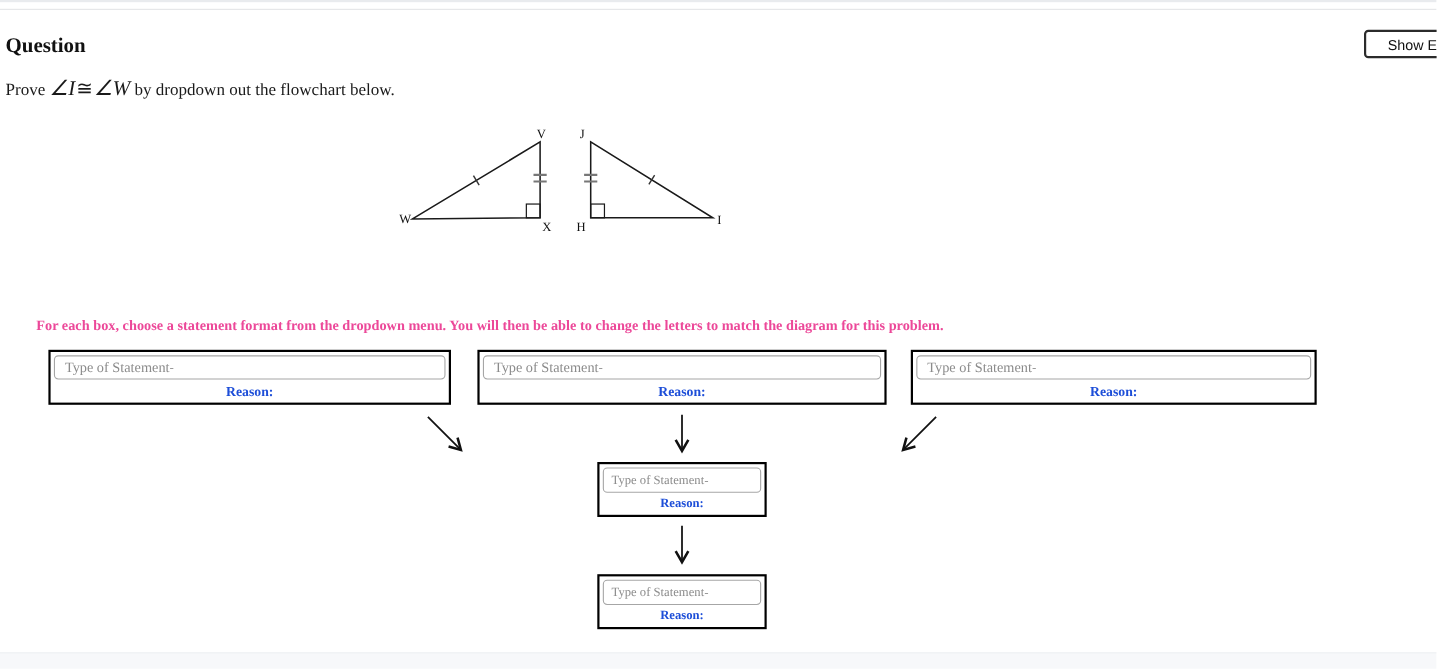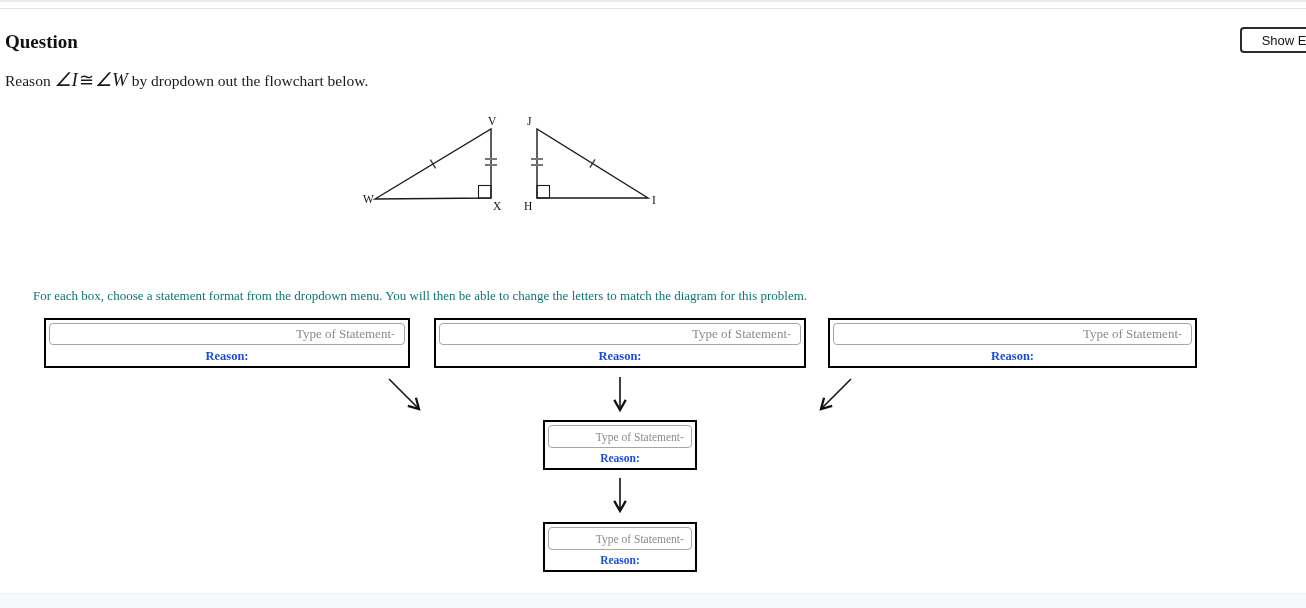--- a/index.html
+++ b/index.html
@@ -29,39 +29,39 @@
     display:flex; align-items:center; justify-content:center;
     padding:0 14px; box-sizing:border-box; white-space:nowrap; cursor:pointer;
   }
 
   
   #prove-line { left:5px; top:68px; font-size:15.5px; white-space:nowrap; }
   #prove-line .math { font-style:italic; font-size:19px; }
   #prove-line .cong { font-style:normal; font-size:18px; padding:0 1px; }
 
   
-  #instruction { left:33px; top:288px; font-size:13px; font-weight:normal; color:#0f766e; }
+  #instruction { left:33px; top:288px; font-size:13px; font-weight:bold; color:#ec4899; }
 
   
   #diagram-svg { left:362px; top:113px; }
   #diagram-svg text { font-family:"Liberation Serif", serif; font-size:11.5px; fill:#111; }
 
   
   #arrows-svg { left:0; top:0; pointer-events:none; z-index:1; }
 
   
   .flow-box {
     border:2px solid #000; background:#fff; box-sizing:border-box;
     display:flex; flex-direction:column; align-items:stretch;
     padding:3px 3px 2px 3px; z-index:2;
   }
   .dropdown {
     border:1px solid #a6a6a6; border-radius:4px; background:#fff;
     height:24px; box-sizing:border-box;
-    display:flex; align-items:center; justify-content:flex-end;
+    display:flex; align-items:center; justify-content:flex-start;
     padding:0 9px; cursor:pointer;
   }
   .dropdown .ph    { color:#8b8b8b; font-size:13px; }
   .dropdown .caret { color:#9a9a9a; font-size:12px; font-family:"Liberation Sans", sans-serif; }
   .reason { text-align:center; font-weight:bold; font-size:12.5px; margin-top:4px; color:#1d4ed8; }
 
   #flow-box-1 { left:44px;  top:318px; width:366px; height:50px; }
   #flow-box-2 { left:434px; top:318px; width:372px; height:50px; }
   #flow-box-3 { left:828px; top:318px; width:369px; height:50px; }
   #flow-box-4 { left:543px; top:420px; width:154px; height:50px; }
@@ -75,21 +75,21 @@
 <body>
 
 <div class="abs" id="top-strip"></div>
 <div class="abs" id="top-hairline"></div>
 <div class="abs" id="footer-band"></div>
 
 <div class="abs" id="question-title">Question</div>
 <button class="abs" id="show-example-btn">Show Example</button>
 
 <div class="abs" id="prove-line">
-  <span>Reason </span><span class="math">∠I</span><span class="cong">≅</span><span class="math">∠W</span><span> by dropdown out the flowchart below.</span>
+  <span>Prove </span><span class="math">∠I</span><span class="cong">≅</span><span class="math">∠W</span><span> by dropdown out the flowchart below.</span>
 </div>
 
 <svg class="abs" id="diagram-svg" width="300" height="102" viewBox="0 0 300 102">
 
   <g stroke="#1a1a1a" stroke-width="1.4" fill="none">
     <polygon points="13,86 129,16 129,85"></polygon>
     <rect x="116.5" y="72.5" width="12.5" height="12.5" stroke-width="1.1"></rect>
   </g>
 
   <g stroke="#1a1a1a" stroke-width="1.4" fill="none">

